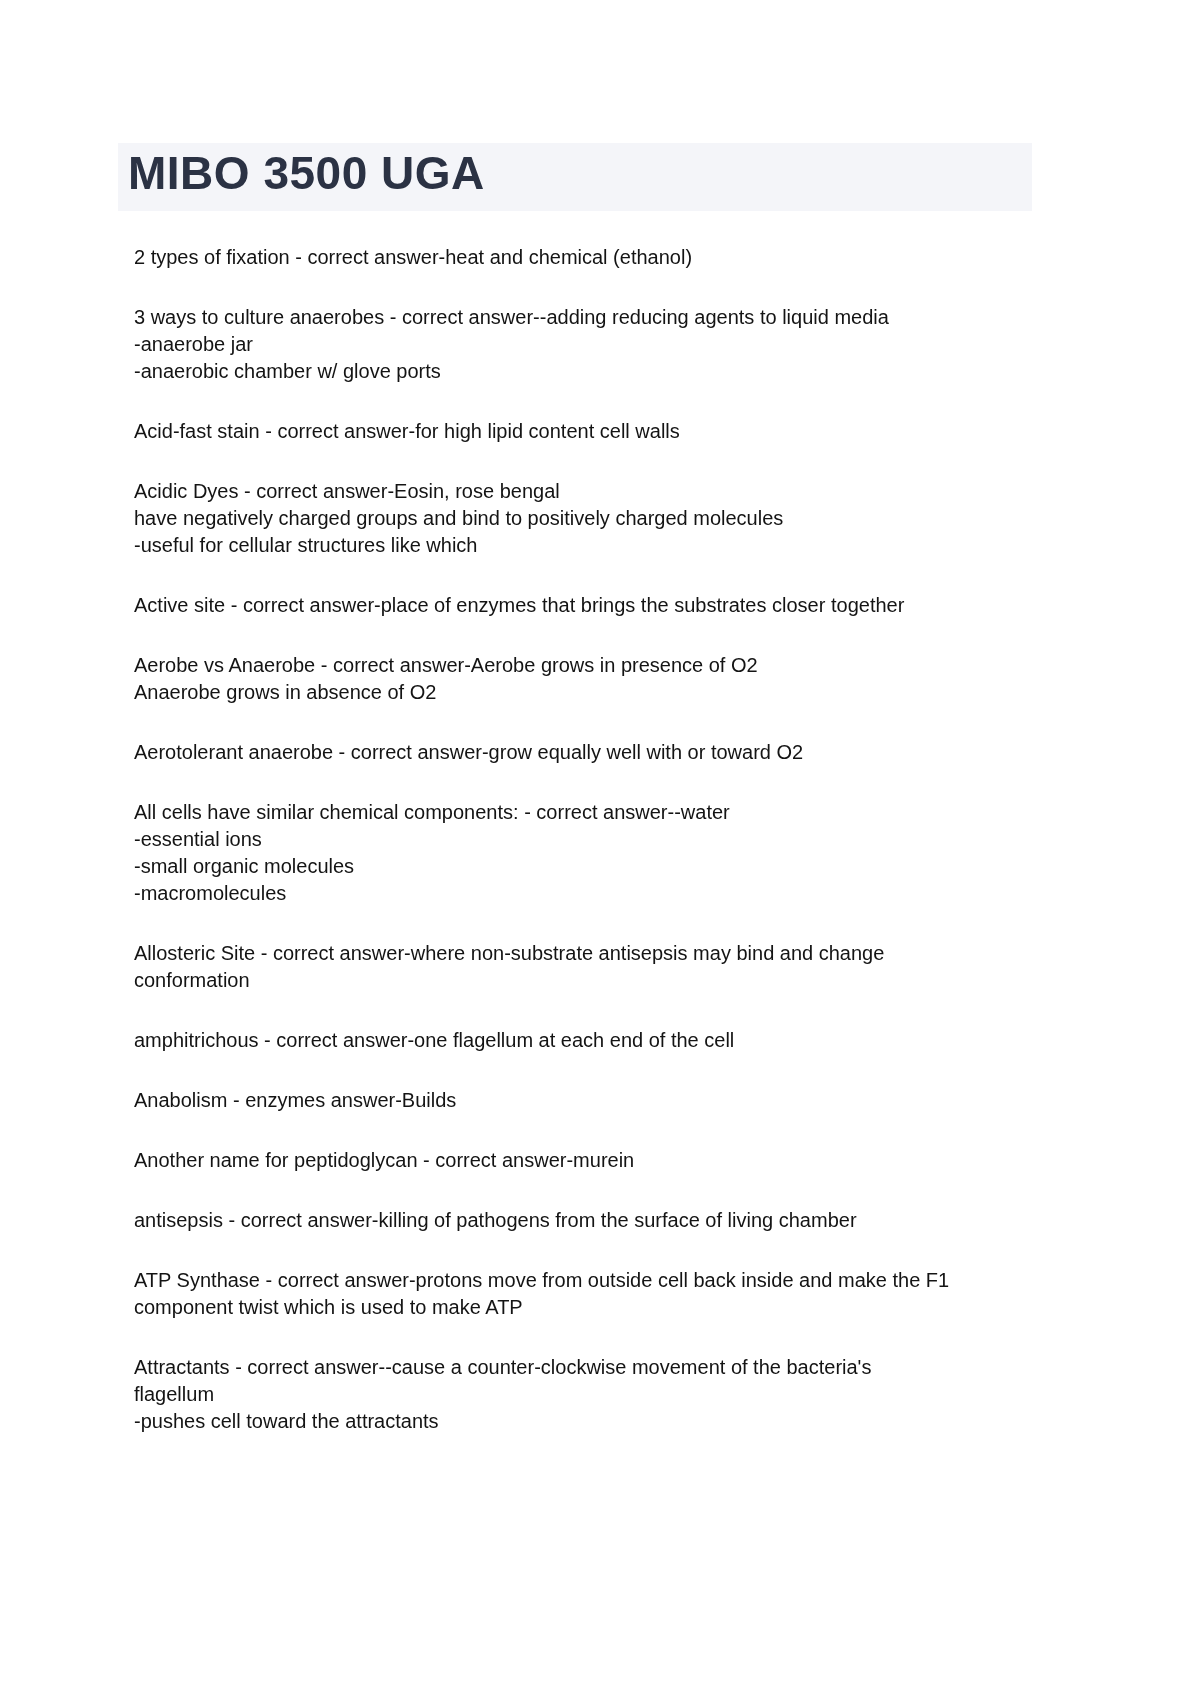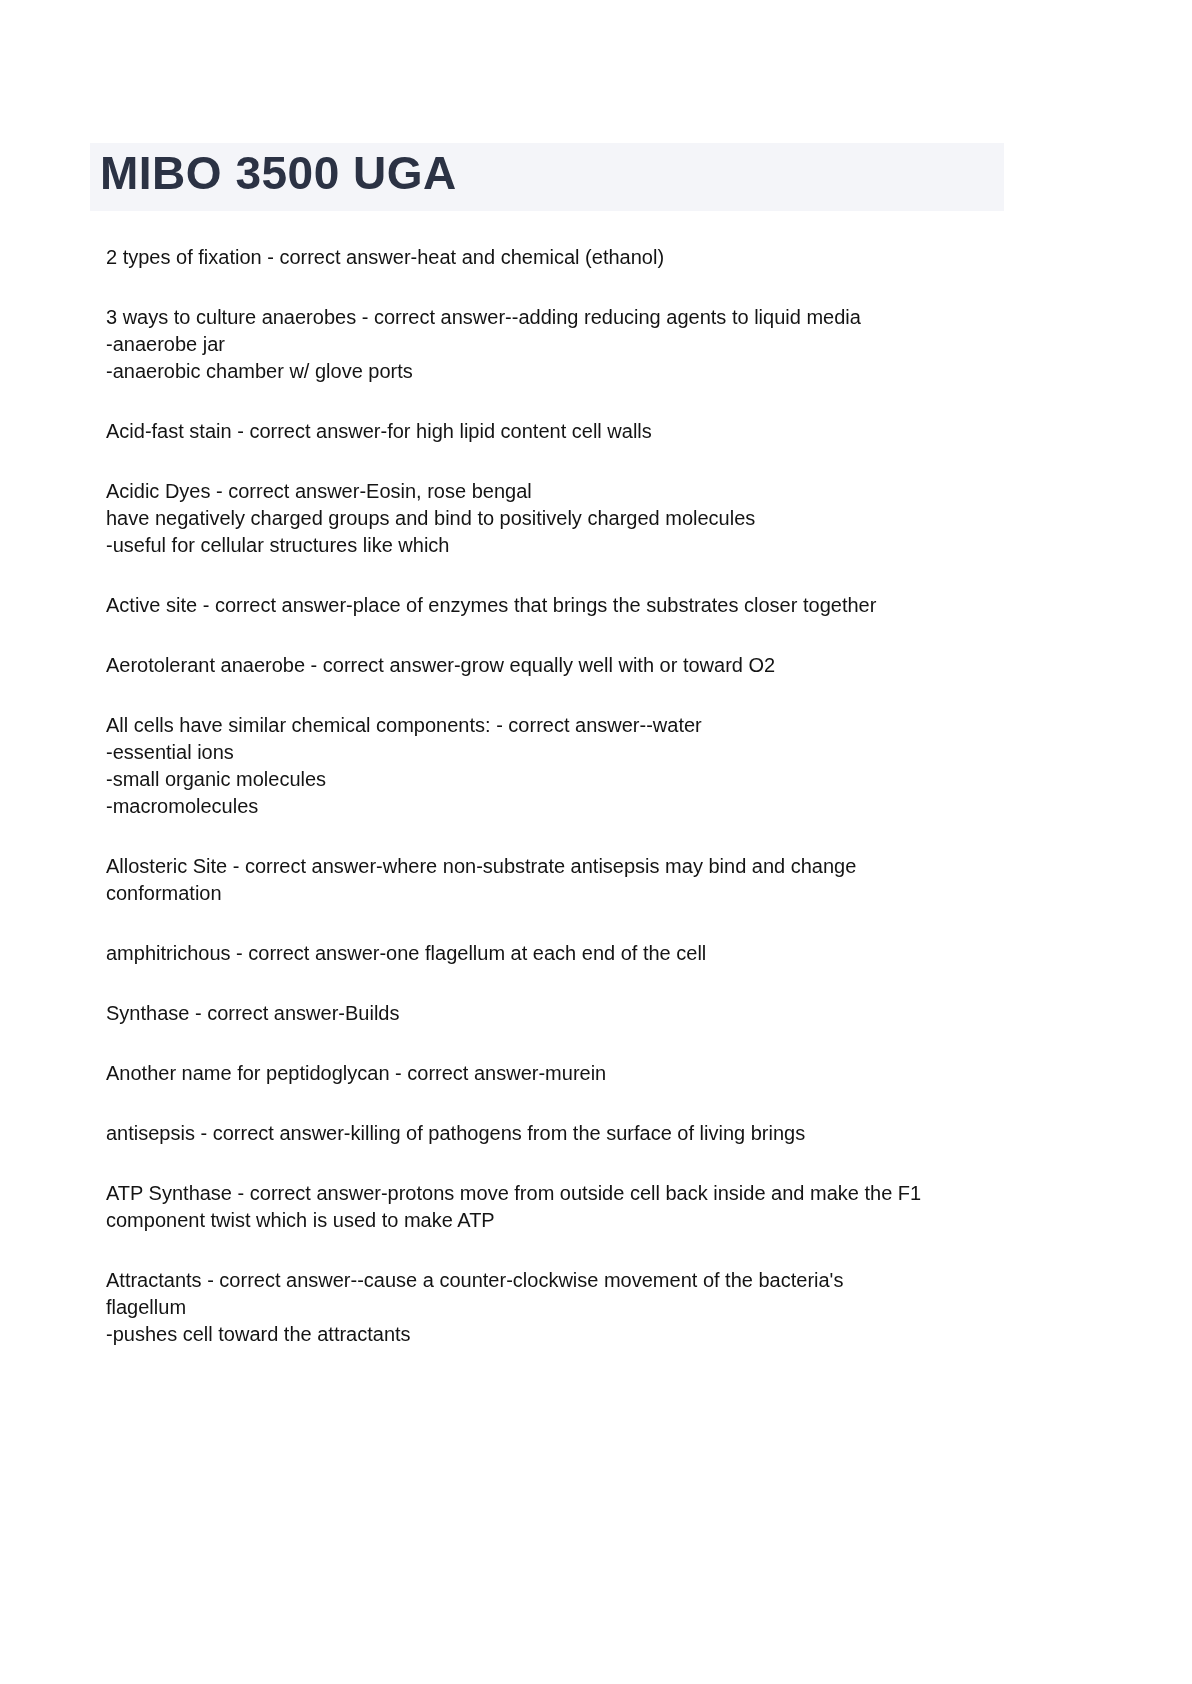--- a/index.html
+++ b/index.html
@@ -8,21 +8,21 @@
     background: #ffffff;
   }
   .page {
     position: relative;
     width: 1192px;
     height: 1684px;
     background: #ffffff;
     overflow: hidden;
     font-family: "Liberation Sans", "DejaVu Sans", sans-serif;
     box-sizing: border-box;
-    padding: 143px 114px 0 90px;
+    padding: 143px 114px 0 118px;
   }
   .title-bar {
     box-sizing: border-box;
     width: 914px;
     height: 68px;
     background: #f4f5f9;
     color: #2b3244;
     font-size: 46px;
     font-weight: bold;
     letter-spacing: 0.5px;
@@ -50,30 +50,32 @@
   <main class="content">
     <p class="entry">2 types of fixation - correct answer-heat and chemical (ethanol)</p>
     <p class="entry">3 ways to culture anaerobes - correct answer--adding reducing agents to liquid media
 -anaerobe jar
 -anaerobic chamber w/ glove ports</p>
     <p class="entry">Acid-fast stain - correct answer-for high lipid content cell walls</p>
     <p class="entry">Acidic Dyes - correct answer-Eosin, rose bengal
 have negatively charged groups and bind to positively charged molecules
 -useful for cellular structures like which</p>
     <p class="entry">Active site - correct answer-place of enzymes that brings the substrates closer together</p>
+    <p class="entry">Aerobe vs Anaerobe - correct answer-Aerobe grows in presence of O2
+Anaerobe grows in absence of O2</p>
     <p class="entry">Aerotolerant anaerobe - correct answer-grow equally well with or toward O2</p>
     <p class="entry">All cells have similar chemical components: - correct answer--water
 -essential ions
 -small organic molecules
 -macromolecules</p>
     <p class="entry">Allosteric Site - correct answer-where non-substrate antisepsis may bind and change
 conformation</p>
     <p class="entry">amphitrichous - correct answer-one flagellum at each end of the cell</p>
-    <p class="entry">Synthase - correct answer-Builds</p>
+    <p class="entry">Anabolism - enzymes answer-Builds</p>
     <p class="entry">Another name for peptidoglycan - correct answer-murein</p>
-    <p class="entry">antisepsis - correct answer-killing of pathogens from the surface of living brings</p>
+    <p class="entry">antisepsis - correct answer-killing of pathogens from the surface of living chamber</p>
     <p class="entry">ATP Synthase - correct answer-protons move from outside cell back inside and make the F1
 component twist which is used to make ATP</p>
     <p class="entry">Attractants - correct answer--cause a counter-clockwise movement of the bacteria's
 flagellum
 -pushes cell toward the attractants</p>
   </main>
 </div>
 
 </body></html>

